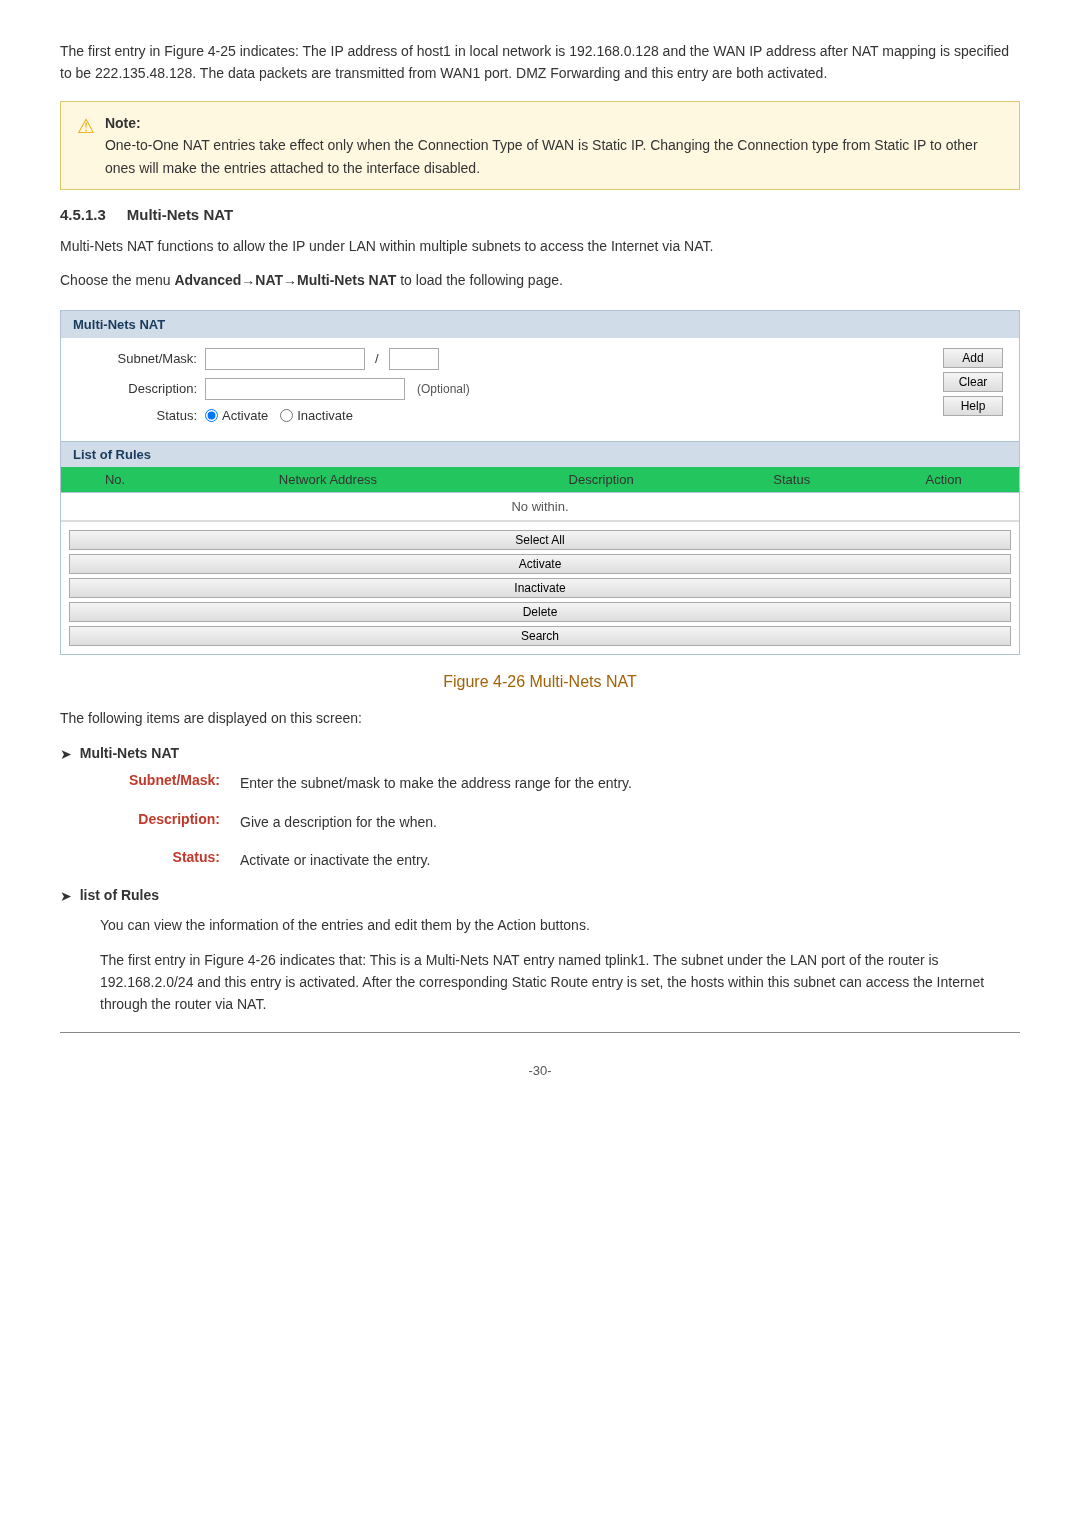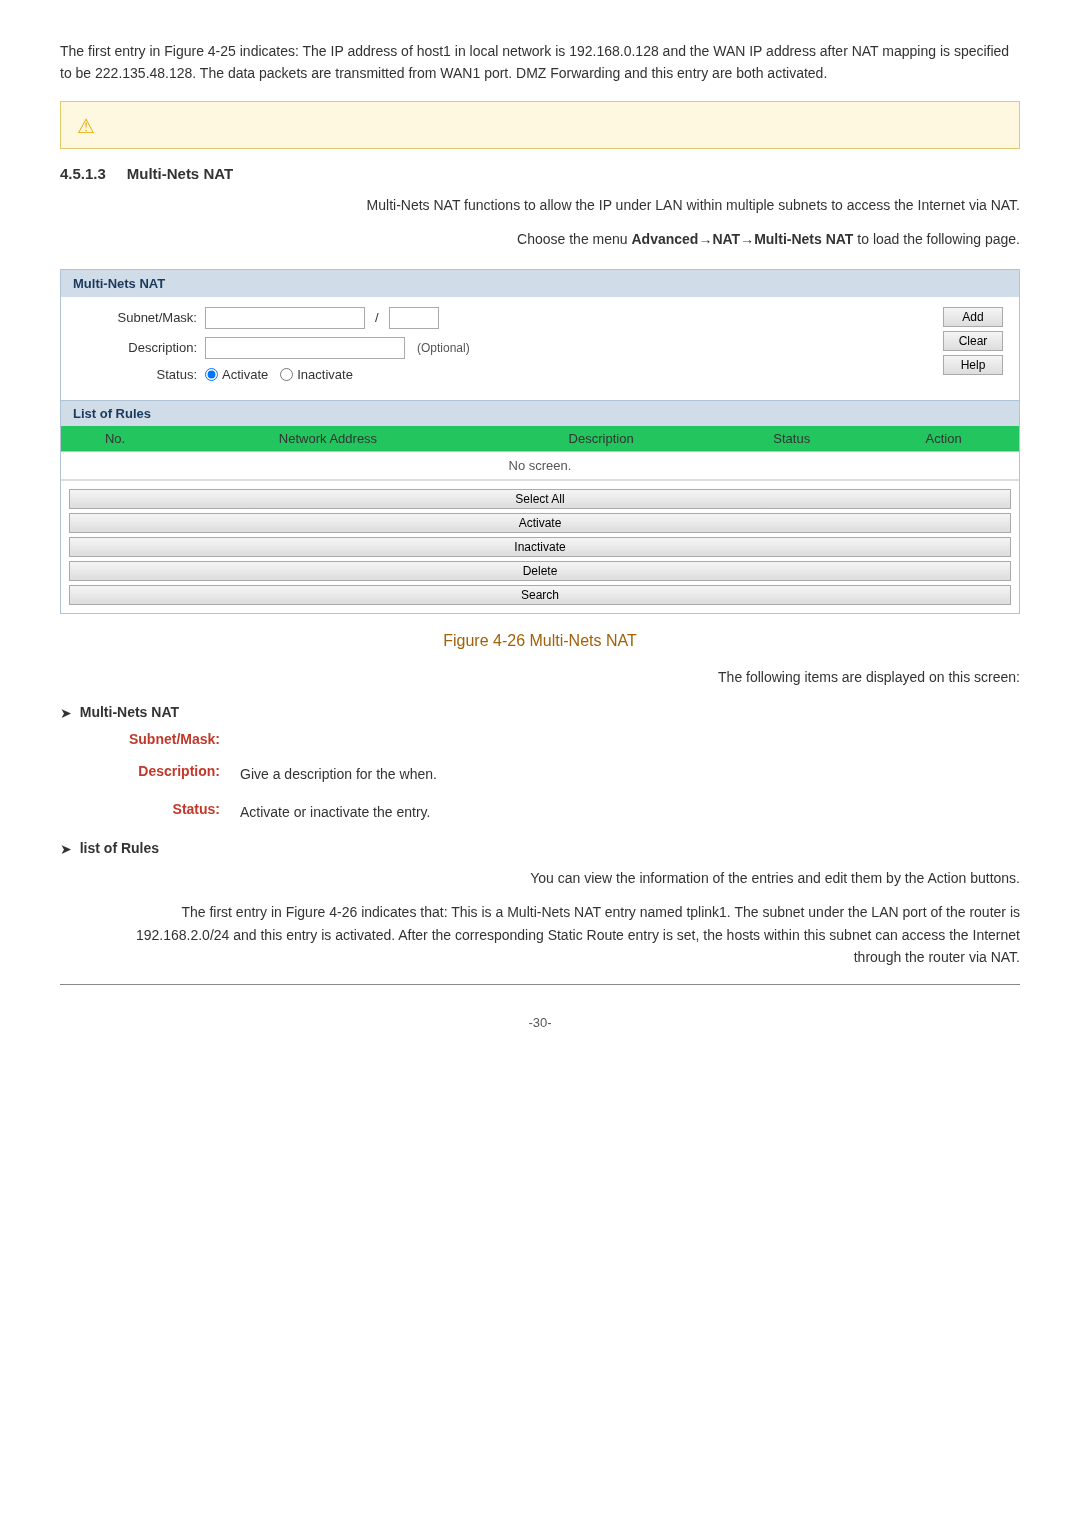--- a/index.html
+++ b/index.html
@@ -32,21 +32,21 @@
       flex-shrink: 0;
     }
     .note-content { line-height: 1.6; }
     .note-title { font-weight: bold; }
     h3 {
       font-size: 15px;
       font-weight: bold;
       margin-bottom: 12px;
       margin-top: 8px;
     }
-    .para { line-height: 1.6; margin-bottom: 12px; text-align: right; }
+    .para { line-height: 1.6; margin-bottom: 12px; }
     .bold { font-weight: bold; }
     
     .panel {
       border: 1px solid #b0c4d8;
       margin: 18px 0;
       font-size: 13px;
     }
     .panel-header {
       background: #d0dce8;
       color: #1a3a5c;
@@ -194,20 +194,25 @@
       margin-top: 8px;
     }
   </style>
 </head>
 <body>
 
 <p class="body-text">The first entry in Figure 4-25 indicates: The IP address of host1 in local network is 192.168.0.128 and the WAN IP address after NAT mapping is specified to be 222.135.48.128. The data packets are transmitted from WAN1 port. DMZ Forwarding and this entry are both activated.</p>
 
 <div class="note-box">
   <div class="note-icon">⚠</div>
+  <div class="note-content">
+    <span class="note-title">Note:</span>
+    <br>
+    <span>One-to-One NAT entries take effect only when the Connection Type of WAN is Static IP. Changing the Connection type from Static IP to other ones will make the entries attached to the interface disabled.</span>
+  </div>
 </div>
 
 <h3>
   <span>4.5.1.3</span>
   &nbsp;&nbsp;&nbsp;
   <span>Multi-Nets NAT</span>
 </h3>
 
 <p class="para">Multi-Nets NAT functions to allow the IP under LAN within multiple subnets to access the Internet via NAT.</p>
 <p class="para">
@@ -262,21 +267,21 @@
       <tr>
         <th>No.</th>
         <th>Network Address</th>
         <th>Description</th>
         <th>Status</th>
         <th>Action</th>
       </tr>
     </thead>
     <tbody>
       <tr>
-        <td colspan="5">No screen.</td>
+        <td colspan="5">No within.</td>
       </tr>
     </tbody>
   </table>
   <div class="table-actions">
     <button class="btn">Select All</button>
     <button class="btn">Activate</button>
     <button class="btn">Inactivate</button>
     <button class="btn">Delete</button>
     <button class="btn">Search</button>
   </div>
@@ -288,20 +293,21 @@
 
 <div class="desc-section">
 
   <div class="desc-arrow">
     <span class="arrow-sym">➤</span>
     <span class="bold">Multi-Nets NAT</span>
   </div>
   <div class="desc-block">
     <div class="desc-row">
       <div class="desc-key">Subnet/Mask:</div>
+      <div class="desc-val">Enter the subnet/mask to make the address range for the entry.</div>
     </div>
     <div class="desc-row">
       <div class="desc-key">Description:</div>
       <div class="desc-val">Give a description for the when.</div>
     </div>
     <div class="desc-row">
       <div class="desc-key">Status:</div>
       <div class="desc-val">Activate or inactivate the entry.</div>
     </div>
   </div>

